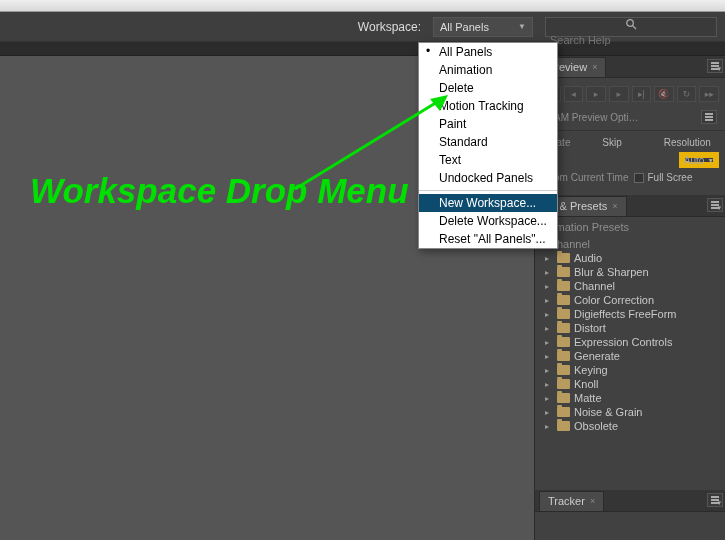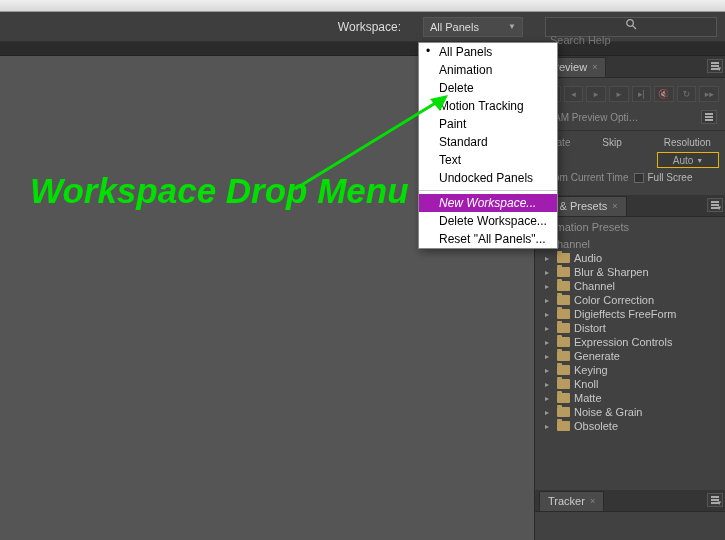--- a/index.html
+++ b/index.html
@@ -1,20 +1,20 @@
 <!DOCTYPE html>
 <html><head>
 <meta charset="utf-8">
 <style>
 * { margin: 0; padding: 0; box-sizing: border-box; font-family: "Lucida Grande", Arial, sans-serif; }
 body { width: 725px; height: 540px; background: #4a4a4a; overflow: hidden; color: #c8c8c8; font-size: 11px; position: relative; }
 
 .titlebar { height: 12px; background: linear-gradient(#efefef, #d8d8d8); border-bottom: 1px solid #999; }
 
-.topbar { height: 30px; background: #3e3e3e; display: flex; align-items: center; justify-content: flex-end; gap: 22px; padding-right: 8px; border-bottom: 1px solid #333; }
+.topbar { height: 30px; background: #3e3e3e; display: flex; align-items: center; justify-content: flex-end; gap: 12px; padding-right: 8px; border-bottom: 1px solid #333; }
 .topbar-label { color: #ddd; font-size: 12px; }
 .workspace-select { width: 100px; height: 20px; background: #4a4a4a; border: 1px solid #555; color: #ddd; font-size: 11px; display: flex; align-items: center; padding: 0 6px; justify-content: space-between; cursor: pointer; }
 .workspace-select .chev { font-size: 8px; color: #aaa; }
 .search-help { width: 172px; height: 20px; background: #3a3a3a; border: 1px solid #555; display: flex; align-items: center; gap: 4px; padding: 0 4px; flex-direction: column; }
 .search-help input { background: transparent; border: none; color: #ccc; font-size: 11px; outline: none; width: 100%; }
 .search-icon svg { display: block; }
 
 .subbar { height: 14px; background: #2b2b2b; border-bottom: 1px solid #222; }
 
 .main { display: flex; height: 484px; }
@@ -28,41 +28,41 @@
 .panel-menu-btn::after { content: ""; width: 8px; height: 2px; background: #aaa; box-shadow: 0 -3px #aaa, 0 3px #aaa; }
 .panel-menu-btn.with-arrow::before { content: "▾"; font-size: 7px; color: #aaa; position: absolute; right: 1px; bottom: -1px;}
 .panel-menu-btn.inline { position: static; margin-left: auto; margin-right: 2px; }
 
 .preview-body { background: #414141; padding: 6px 0 10px 0; }
 .transport { display: flex; gap: 3px; padding: 2px 6px 6px 6px; align-items: center; }
 .t-btn { width: 20px; height: 16px; background: #3a3a3a; border: 1px solid #555; color: #9a9a9a; font-size: 9px; display: flex; align-items: center; justify-content: center; cursor: pointer; }
 .t-btn.disabled { opacity: .55; }
 .preview-row { display: flex; gap: 6px; padding: 2px 6px; align-items: center; font-size: 10px; color: #b8b8b8; }
 .preview-row .cell { flex: 1; }
-.preview-row .box { width: 62px; height: 16px; background: #3a3a3a; border: 1px solid #eab308; display: flex; align-items: center; justify-content: center; font-size: 10px; color: #aaa; }
+.preview-row .box { width: 40px; height: 16px; background: #3a3a3a; border: 6px solid #eab308; display: flex; align-items: center; justify-content: center; font-size: 10px; color: #aaa; }
 .preview-sep { height: 1px; background: #333; margin: 4px 0; }
 .check { width: 10px; height: 10px; border: 1px solid #666; background: #333; display: inline-block; margin-right: 3px; vertical-align: middle; }
 
 .presets-body { flex: 1; overflow: hidden; background: #414141; }
 .presets-head { padding: 4px 8px 4px 4px; font-size: 11px; color: #ccc; cursor: pointer; display:flex; align-items:center; gap:4px;}
 .presets-head .tri { font-size: 8px; color: #aaa; }
 .preset-list { padding-left: 8px; }
 .preset-item { display: flex; align-items: center; gap: 4px; padding: 1px 2px; font-size: 11px; color: #c8c8c8; cursor: pointer; }
 .preset-item .tri { width: 8px; font-size: 8px; color: #9a9a9a; display: inline-block; }
 .preset-item .folder { width: 13px; height: 10px; background: #b89b5e; border-radius: 1px; position: relative; display: inline-block; }
 .preset-item .folder::before { content: ""; position: absolute; top: -2px; left: 0; width: 5px; height: 2px; background: #b89b5e; border-radius: 1px 1px 0 0; }
 
 .tracker-body { height: 28px; background: #414141; }
 
 
 .dropdown { position: absolute; left: 418px; top: 42px; width: 140px; background: #fff; border: 1px solid #888; box-shadow: 2px 3px 8px rgba(0,0,0,.4); z-index: 50; }
 .dropdown .item { padding: 2px 12px 2px 20px; font-size: 12px; color: #000; cursor: pointer; white-space: nowrap; position: relative; }
 .dropdown .item.checked::before { content: "•"; position: absolute; left: 7px; top: 1px; font-size: 12px; }
 .dropdown .sep { height: 1px; background: #ccc; margin: 3px 0; }
-.dropdown .item.hl { background: #a21caf; color: #fff; font-style: italic; }
+.dropdown .item.hl { background: #0c4a6e; color: #fff; }
 
 
 .annotation { position: absolute; left: 30px; top: 115px; z-index: 60; pointer-events: none; }
 .annotation-text { color: #00e000; font-size: 35px; font-weight: bold; font-style: italic; }
 .arrow-svg { position: absolute; left: 260px; top: -82px; }
 
 .hidden-partial { color: #8f8f8f; }
 </style>
 </head>
 <body>

